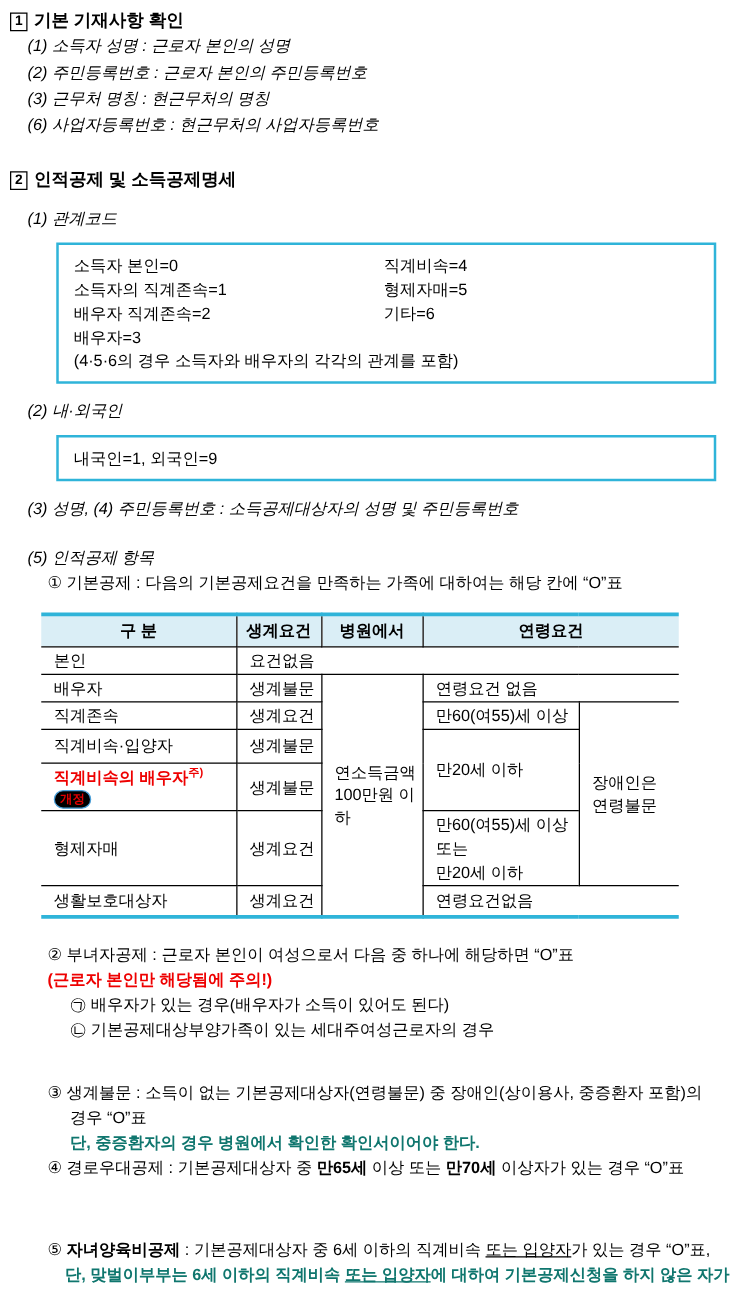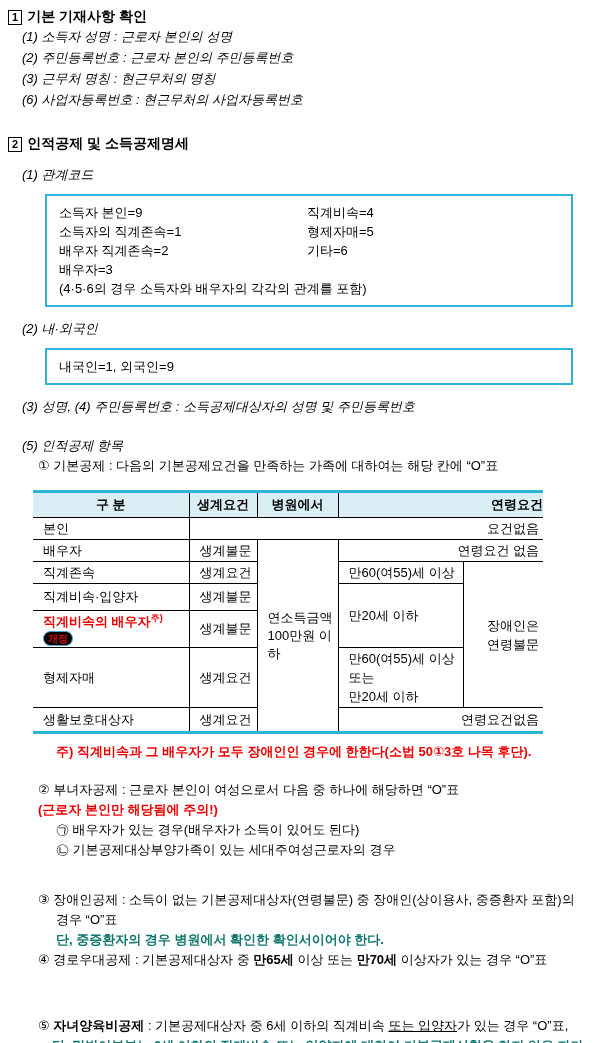--- a/index.html
+++ b/index.html
@@ -24,21 +24,21 @@
   .codecols{display:flex;}
   .codecols .colL{width:248px;}
   .codecols .colR{flex:1;}
 
   
   table.req{border-collapse:collapse;margin:14px 0 0 25px;table-layout:fixed;
             border-top:3px solid #2fb4d9;border-bottom:3px solid #2fb4d9;}
   table.req th,table.req td{border:1px solid #000;font-size:13px;vertical-align:middle;
             padding:1px 4px 1px 10px;text-align:left;overflow:hidden;}
   table.req tr > *:first-child{border-left:0;}
-  table.req .no-r{border-right:0;text-align:right;}
+  table.req .no-r{border-right:0;}
   table.req th{background:#daeef6;font-weight:bold;text-align:center;padding:2px 0;height:20px;}
   .r-self td{height:19px;}
   .r-spouse td{height:19px;}
   .r-ascend td{height:19px;}
   .r-descend td{height:24px;}
   .r-dspouse td{height:23px;}
   .r-sibling td{height:37px;}
   .r-welfare td{height:21px;}
   td.center2{text-align:center;padding:1px 2px;line-height:18px;}
   .redcell{color:#ee0000;font-weight:bold;}
@@ -75,21 +75,21 @@
   <div class="sec-title mt-sec">
     <span class="boxnum">2</span>
     <span>인적공제 및 소득공제명세</span>
   </div>
 
   <div class="item mt-md line">(1) 관계코드</div>
 
   <div class="cyanbox mt-box">
     <div class="codecols">
       <div class="colL">
-        <div>소득자 본인=9</div>
+        <div>소득자 본인=0</div>
         <div>소득자의 직계존속=1</div>
         <div>배우자 직계존속=2</div>
         <div>배우자=3</div>
       </div>
       <div class="colR">
         <div>직계비속=4</div>
         <div>형제자매=5</div>
         <div>기타=6</div>
       </div>
     </div>
@@ -164,28 +164,27 @@
       </td>
     </tr>
     <tr class="r-welfare">
       <td>생활보호대상자</td>
       <td>생계요건</td>
       <td colspan="2" class="no-r">연령요건없음</td>
     </tr>
   </tbody>
     </table>
 
-  <div class="tnote">주) 직계비속과 그 배우자가 모두 장애인인 경우에 한한다(소법 50①3호 나목 후단).</div>
 
   <div class="sub1 mt-lg">② 부녀자공제 : 근로자 본인이 여성으로서 다음 중 하나에 해당하면 “O”표</div>
   <div class="sub1 red">(근로자 본인만 해당됨에 주의!)</div>
   <div class="sub2">㉠ 배우자가 있는 경우(배우자가 소득이 있어도 된다)</div>
   <div class="sub2">㉡ 기본공제대상부양가족이 있는 세대주여성근로자의 경우</div>
 
-  <div class="sub1 mt-xl">③ 장애인공제 : 소득이 없는 기본공제대상자(연령불문) 중 장애인(상이용사, 중증환자 포함)의</div>
+  <div class="sub1 mt-xl">③ 생계불문 : 소득이 없는 기본공제대상자(연령불문) 중 장애인(상이용사, 중증환자 포함)의</div>
   <div class="sub1" style="margin-left:48px;">경우 “O”표</div>
   <div class="sub2 blue">단, 중증환자의 경우 병원에서 확인한 확인서이어야 한다.</div>
 
   <div class="sub1">
     <span>④ 경로우대공제 : 기본공제대상자 중 </span><span class="b">만65세</span><span> 이상 또는 </span><span class="b">만70세</span><span> 이상자가 있는 경우 “O”표</span>
   </div>
 
   <div class="sub1 mt-huge">
     <span>⑤ </span><span class="b">자녀양육비공제</span><span> : 기본공제대상자 중 6세 이하의 직계비속 </span><span class="u">또는 입양자</span><span>가 있는 경우 “O”표,</span>
   </div>

